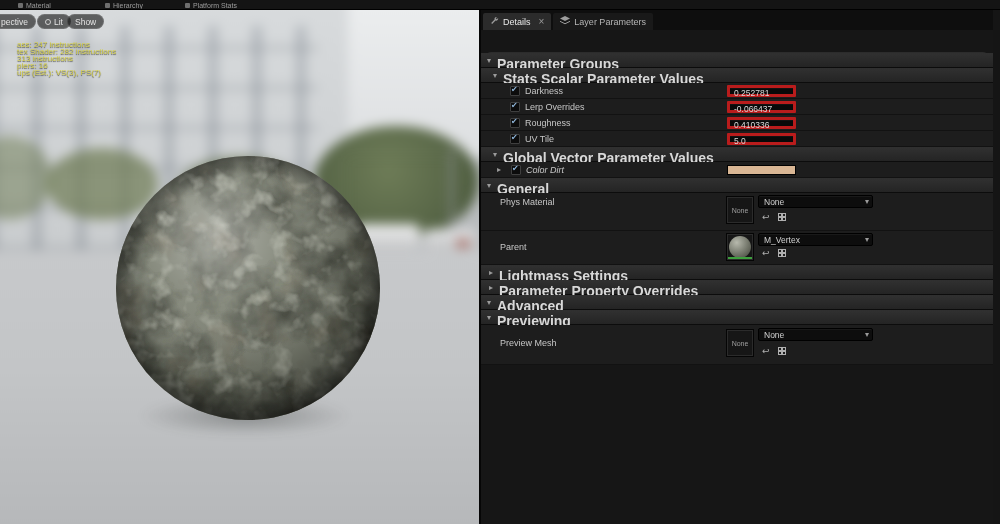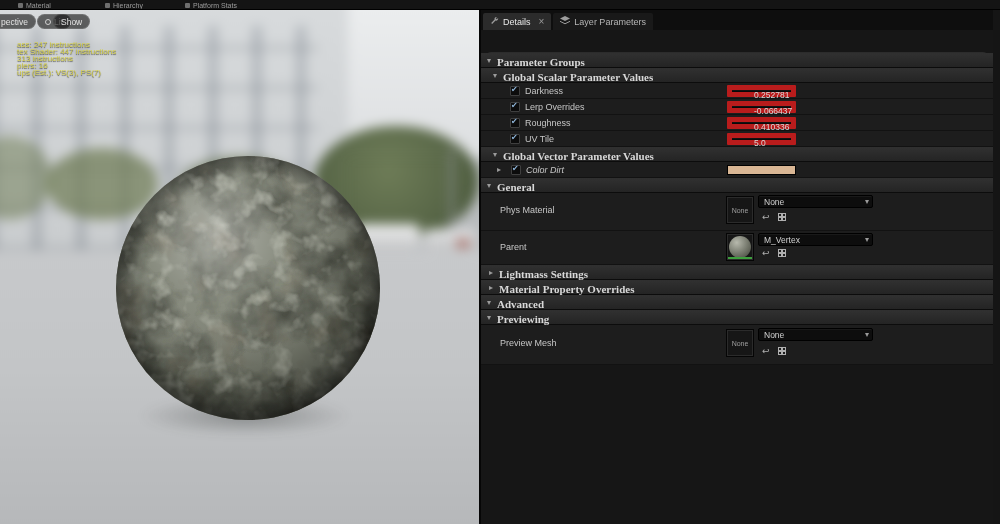--- a/index.html
+++ b/index.html
@@ -41,21 +41,21 @@
   .sph-shadow { position:absolute; left:138px; top:386px; width:214px; height:40px;
                 background:radial-gradient(ellipse at center, rgba(35,38,36,.35), rgba(0,0,0,0) 70%);
                 filter:blur(4px); }
   .sphere-svg { position:absolute; left:113px; top:143px; }
 
   .vp-btn { position:absolute; top:4px; height:15px; display:flex; align-items:center; gap:3px;
             background:rgba(18,18,18,.62); border:1px solid rgba(255,255,255,.12);
             border-radius:9px; color:#e3e3e3; font-size:8.5px; padding:0 7px; cursor:default; }
   .vp-persp { left:-4px; border-top-left-radius:0; border-bottom-left-radius:0; padding-left:4px; }
   .vp-lit   { left:37px; }
-  .vp-show  { left:53px;text-align:center; }
+  .vp-show  { left:67px;text-align:center; }
   .lit-dot { width:6px; height:6px; border:1px solid #cfcfcf; border-radius:50%; display:inline-block; }
 
   .vp-stats { position:absolute; left:1px; top:31px; }
   .stat { color:#d8d24e; font-size:8px; line-height:7px; white-space:nowrap;
           text-shadow:0 1px 1px rgba(0,0,0,.65);margin-left:16px; }
 
   
   .divider { position:absolute; left:479px; top:10px; width:2px; height:514px; background:#060606; }
 
   
@@ -72,35 +72,35 @@
   .searchbox { position:relative; height:14px; background:#0f0f0f; border:1px solid #2c2c2c;
                border-radius:6px; display:flex; align-items:center; padding-left:17px;margin-top:20px; }
   .sicon { position:absolute; left:4px; top:2px; }
   .sinput { flex:1; background:transparent; border:none; outline:none; color:#cfcfcf; font-size:8.5px; }
   .sinput::placeholder { color:#6f6f6f; }
   .spacer5 { height:5px; background:#161616; }
 
   .hdr { position:relative; height:15px; background:linear-gradient(#303030,#242424);
          border-top:1px solid rgba(255,255,255,.05); border-bottom:1px solid #0c0c0c; }
   .hdr .arr { position:absolute; left:6px; top:2px; color:#9b9b9b; font-size:8px; }
-  .hdr .htxt { position:absolute; left:16px; top:2px; font-size:11px; font-weight:700; color:#d8d8d8; white-space:nowrap;font-family:Liberation Serif, serif; }
+  .hdr .htxt { position:absolute; left:16px; top:2px; font-size:14px; font-weight:700; color:#d8d8d8; white-space:nowrap; }
   .hdr.sub .arr { left:12px; } .hdr.sub .htxt { left:22px; }
   .hdr.col .arr { left:8px; }  .hdr.col .htxt { left:18px; font-weight:700; }
 
   .row { position:relative; height:16px; background:#1d1d1d; border-bottom:1px solid #121212; }
   .bigrow { position:relative; background:#1d1d1d; border-bottom:1px solid #121212; }
   .chk { position:absolute; left:29px; top:3px; width:10px; height:10px; background:#0c0c0c;
          border:1px solid #3f3f3f; border-radius:1px; }
   .ck { position:absolute; left:0px; top:-2px; color:#8fb6da; font-size:8px; }
   .lbl { position:absolute; left:44px; top:3px; font-size:9px; color:#c6c6c6; white-space:nowrap; }
   .exp { position:absolute; left:16px; top:3px; color:#9b9b9b; font-size:8px; }
   .chk.v2 { left:30px; } .lbl.v2 { left:45px;font-style:italic; }
   .valbox { position:absolute; left:246px; top:2px; width:69px; height:12px; background:#090909;
-            border:5px solid #b91c1c; border-radius:1px; color:#dadada; font-size:8.5px;
-            line-height:10px; padding-left:22px; box-shadow:inset 0 1px 0 rgba(255,255,255,.04); }
+            border:3px solid #b91c1c; border-radius:1px; color:#dadada; font-size:8.5px;
+            line-height:10px; padding-left:4px; box-shadow:inset 0 1px 0 rgba(255,255,255,.04); }
   .swatch { position:absolute; left:246px; top:3px; width:69px; height:10px; border:1px solid #000; }
   .btnrow { height:17px; }
   .btn-save { position:absolute; right:3px; top:2px; height:13px; padding:0 8px; font-size:8.5px;
               color:#e2e2e2; background:linear-gradient(#474747,#383838); border:1px solid #1a1a1a;
               border-radius:2px; font-family:inherit; }
   .plbl { position:absolute; left:19px; font-size:9px; color:#c6c6c6; white-space:nowrap; }
   .thumb { position:absolute; left:245px; width:28px; height:28px; background:#161616;
            border:1px solid #050505; box-shadow:inset 0 0 0 1px #2b2b2b; color:#9f9f9f;
            font-size:7px; display:flex; align-items:center; justify-content:center; }
   .combo { position:absolute; left:277px; width:115px; height:13px; background:#0d0d0d;
@@ -201,21 +201,21 @@
     <div class="vp-btn vp-lit">
       <span class="lit-dot"></span>
       <span>Lit</span>
     </div>
     <div class="vp-btn vp-show">
       <span>Show</span>
     </div>
 
     <div class="vp-stats">
       <div class="stat">ass: 247 instructions</div>
-      <div class="stat">tex Shader: 447 instructions</div>
+      <div class="stat">tex Shader: 282 instructions</div>
       <div class="stat">313 instructions</div>
       <div class="stat">plers: 16</div>
       <div class="stat">ups (Est.): VS(3), PS(7)</div>
     </div>
   </div>
 
   <div class="divider"></div>
 
   <div class="panel">
 
@@ -254,21 +254,21 @@
 
     <div class="spacer5"></div>
 
     <div class="hdr">
       <span class="arr">▾</span>
       <span class="htxt">Parameter Groups</span>
     </div>
 
     <div class="hdr sub">
       <span class="arr">▾</span>
-      <span class="htxt">Global Scalar Parameter Values</span>
+      <span class="htxt">Stats Scalar Parameter Values</span>
     </div>
 
     <div class="row">
       <span class="chk">
           <span class="ck">✔</span>
         </span>
       <span class="lbl">Darkness</span>
       <span class="valbox">0.252781</span>
     </div>
     <div class="row">
@@ -307,21 +307,21 @@
       <span class="swatch" style="background: rgb(217, 182, 148);"></span>
     </div>
 
 
     <div class="hdr">
       <span class="arr">▾</span>
       <span class="htxt">General</span>
     </div>
 
     <div class="bigrow" style="height:38px">
-      <span class="plbl" style="top:12px">Phys Material</span>
+      <span class="plbl" style="top:4px">Phys Material</span>
       <span class="thumb" style="top:3px">None</span>
       <div class="combo" style="top:2px">
         <span class="cval">None</span>
         <span class="chev">▾</span>
       </div>
       <span class="mini" style="left:281px;top:19px">↩</span>
       <span class="mini" style="left:297px;top:20px">
         <svg width="8" height="8" viewBox="0 0 8 8">
             <rect x="0.5" y="0.5" width="3" height="3" fill="none" stroke="#b0b0b0"></rect>
             <rect x="4.5" y="0.5" width="3" height="3" fill="none" stroke="#b0b0b0"></rect>
@@ -351,21 +351,21 @@
           </svg>
       </span>
     </div>
 
     <div class="hdr col">
       <span class="arr">▸</span>
       <span class="htxt">Lightmass Settings</span>
     </div>
     <div class="hdr col">
       <span class="arr">▸</span>
-      <span class="htxt">Material Property Overrides</span>
+      <span class="htxt">Parameter Property Overrides</span>
     </div>
     <div class="hdr">
       <span class="arr">▾</span>
       <span class="htxt">Advanced</span>
     </div>
 
 
     <div class="hdr">
       <span class="arr">▾</span>
       <span class="htxt">Previewing</span>

